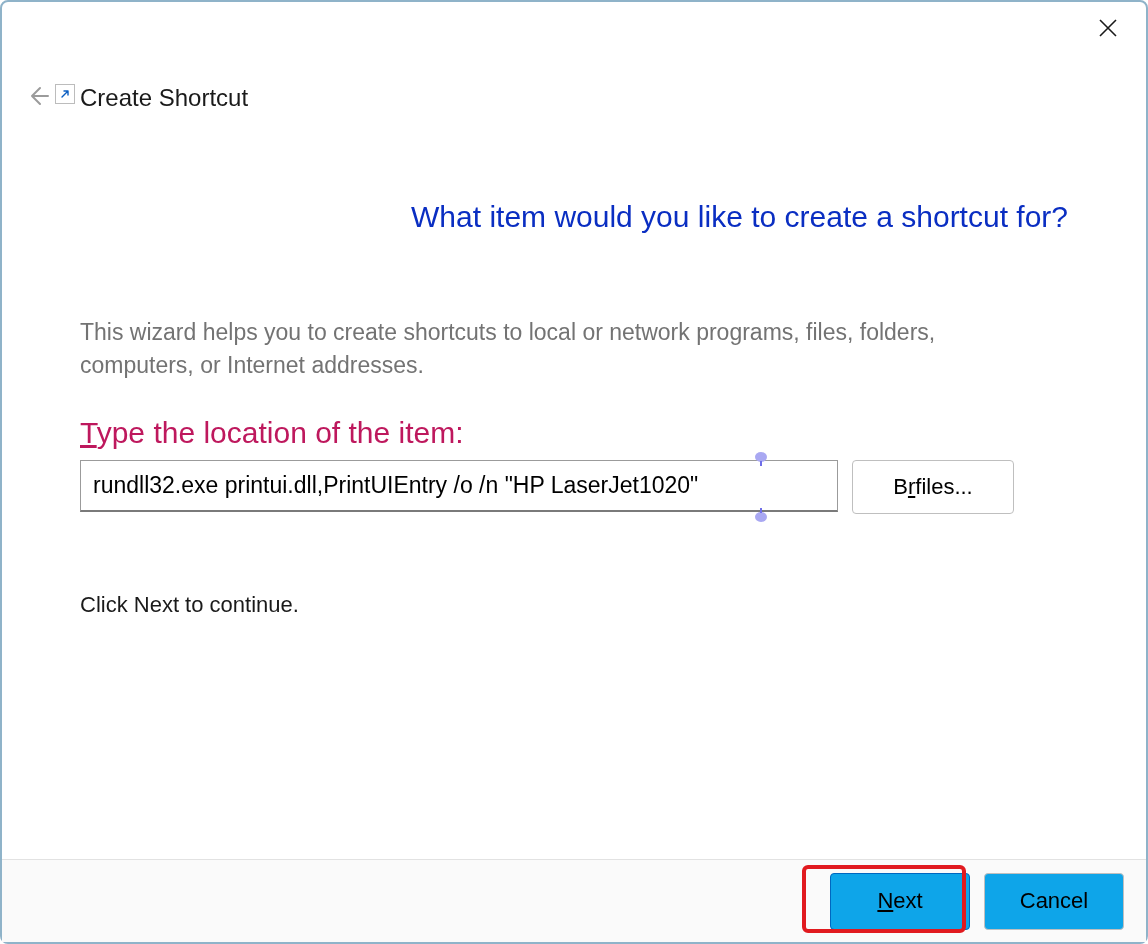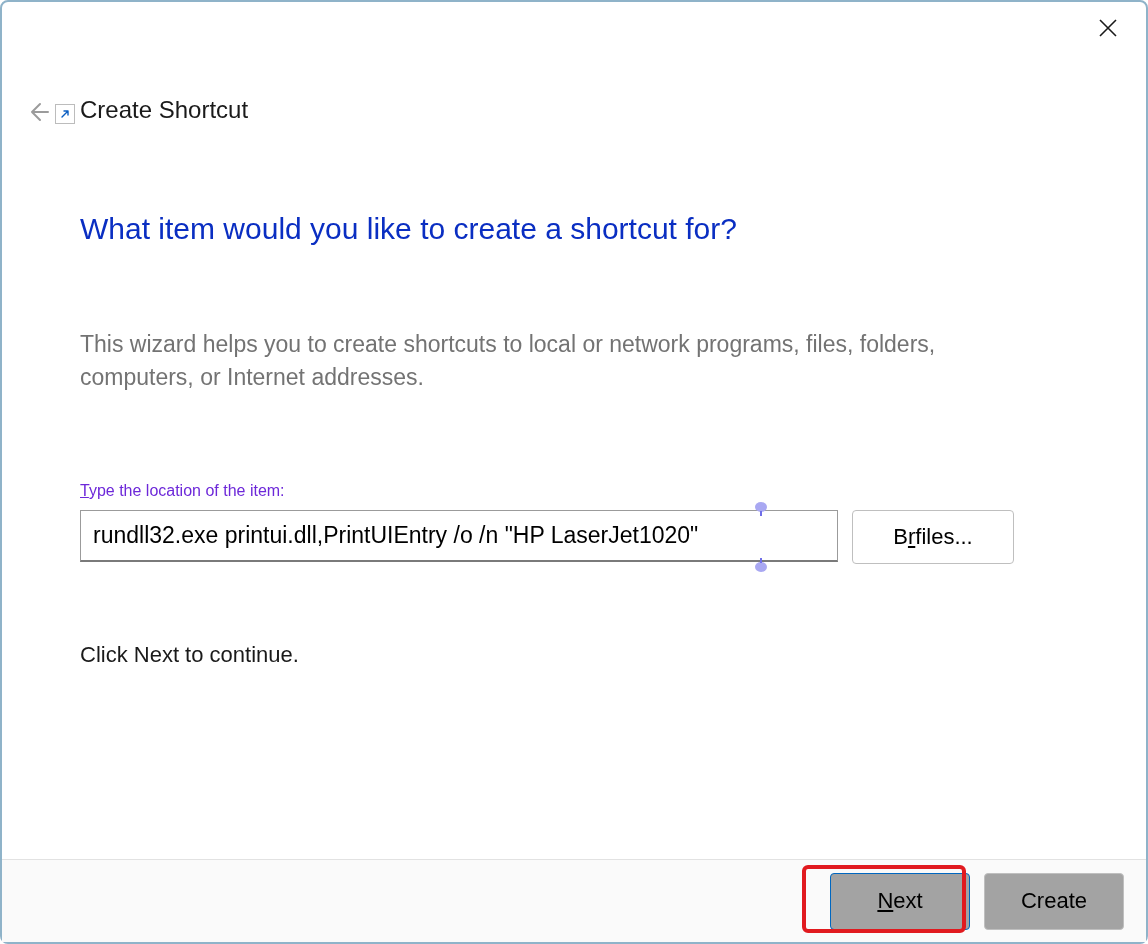--- a/index.html
+++ b/index.html
@@ -33,24 +33,24 @@
     width: 40px;
     height: 32px;
     display: flex;
     align-items: center;
     justify-content: center;
     cursor: pointer;
   }
   .close-btn svg { width: 18px; height: 18px; }
   .header-row {
     display: flex;
-    align-items: flex-end;
+    align-items: flex-start;
     gap: 5px;
     padding: 0 0 0 24px;
-    margin-top: 34px;
+    margin-top: 22px;
   }
   .back-arrow {
     width: 24px; height: 24px;
     display: flex; align-items: center; justify-content: center;
     color: #9b9b9b;
     cursor: pointer;
   }
   .shortcut-glyph {
     width: 18px; height: 18px;
     border: 1px solid #bcbcbc;
@@ -70,32 +70,33 @@
     padding: 0 78px;
     flex: 1;
   }
   .heading {
     font-size: 30px;
     color: #0a2ec2;
     font-weight: 400;
     margin-top: 86px;
     margin-bottom: 0;
     line-height: 1.25;
+    text-align: right;
   }
   .description {
     font-size: 23px;
     color: #737373;
     margin-top: 80px;
     line-height: 1.45;
     max-width: 940px;
   }
   .field-label {
-    font-size: 16px;
-    color: #6d28d9;
-    margin-top: 88px;
+    font-size: 30px;
+    color: #be185d;
+    margin-top: 34px;
   }
   .field-label .ul { text-decoration: underline; }
   .field-row {
     display: flex;
     align-items: stretch;
     gap: 14px;
     margin-top: 10px;
   }
   .location-input-wrap {
     position: relative;
@@ -147,21 +148,21 @@
     justify-content: flex-end;
     gap: 14px;
     padding: 0 22px;
   }
   .footer button {
     height: 57px;
     width: 140px;
     font-size: 22px;
     border-radius: 4px;
     border: 1px solid #bfbfbf;
-    background: #a3a3a3;
+    background: #0ea5e9;
     cursor: pointer;
     font-family: inherit;
     display:flex; align-items:center; justify-content:center;
   }
   .footer button .ul { text-decoration: underline; }
   .highlight-frame {
     position: absolute;
     border: 4px solid #e11a1f;
     border-radius: 6px;
     right: 180px;
@@ -234,19 +235,19 @@
     </div>
 
     <p class="continue-hint">Click Next to continue.</p>
   </div>
 
   <div class="footer">
     <button class="next-btn">
       <span><span class="ul">N</span><span>ext</span></span>
     </button>
     <button>
-      <span>Create</span>
+      <span>Cancel</span>
     </button>
   </div>
 
   <div class="highlight-frame"></div>
 
 </div>
 
 </body></html>

